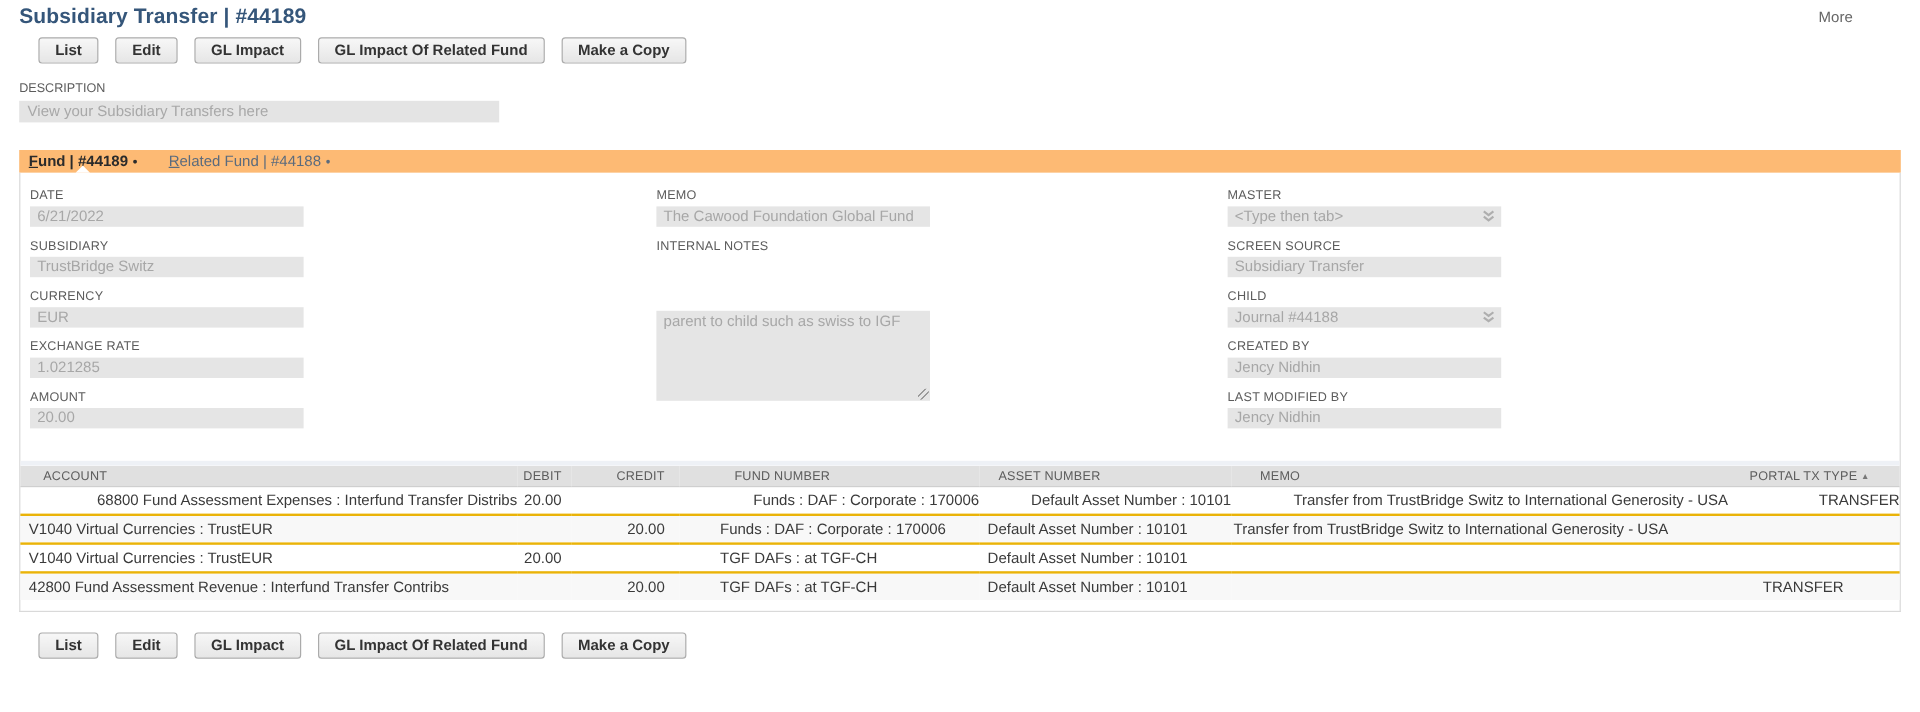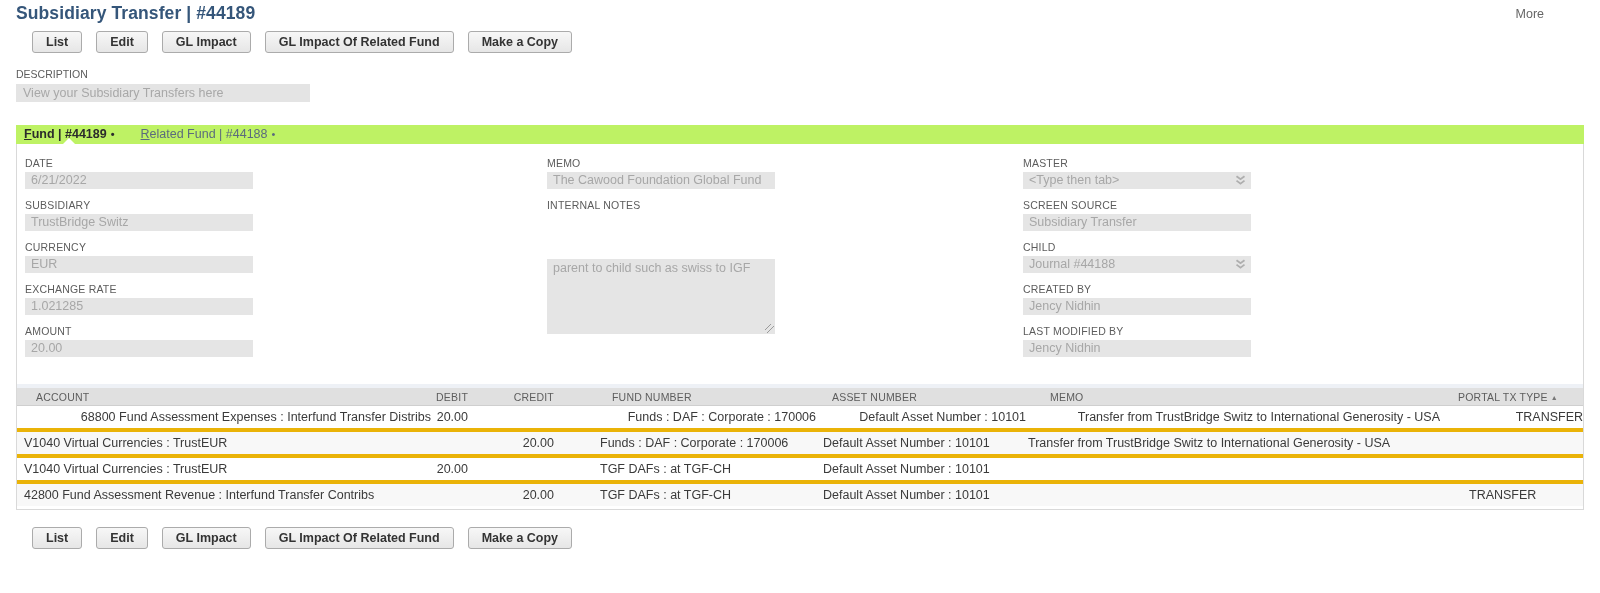--- a/index.html
+++ b/index.html
@@ -20,27 +20,27 @@
   .toolbar.top{top:31px;}
   .toolbar.bottom{top:527px;}
   .ns-btn{
     height:22px;padding:0 13px;
     font-family:"Liberation Sans",sans-serif;font-size:12.5px;font-weight:bold;color:#333;
     background:linear-gradient(#f7f7f7,#e6e6e6);
     border:1px solid #ababab;border-radius:3px;cursor:pointer;white-space:nowrap;
   }
   .desc-label{position:absolute;left:16px;top:68px;font-size:10.5px;color:#5c5c5c;}
   .desc-input{
-    position:absolute;left:16px;top:84px;width:294px;height:18px;box-sizing:border-box;
+    position:absolute;left:16px;top:84px;width:400px;height:18px;box-sizing:border-box;
     background:#e4e4e4;color:#a8a8a8;font-size:12.5px;line-height:18px;padding:0 7px;
     white-space:nowrap;overflow:hidden;
   }
   .tabbar{
     position:absolute;left:16px;top:125px;width:1568px;height:19px;box-sizing:border-box;
-    background:#bef264;display:flex;align-items:flex-start;padding-left:8px;
+    background:#fdba74;display:flex;align-items:flex-start;padding-left:8px;
   }
   .tab{
     position:relative;height:19px;line-height:19px;margin-right:26px;
     font-size:12.5px;color:#5b6b7d;cursor:pointer;white-space:nowrap;
   }
   .tab.active{color:#2b2b2b;font-weight:bold;}
   .tab .u{text-decoration:underline;}
   .tab .bullet{margin-left:4px;font-size:11px;}
   .tab.active::after{
     content:"";position:absolute;left:50%;margin-left:-6px;bottom:0;
@@ -76,21 +76,21 @@
     position:absolute;left:0;top:244px;width:1566px;
     border-collapse:collapse;table-layout:fixed;
   }
   table.gl th{
     background:#e0e0e0;height:17px;padding:0;
     font-size:10.5px;font-weight:normal;color:#5d5d5d;text-align:left;
     letter-spacing:.2px;white-space:nowrap;overflow:hidden;cursor:pointer;
   }
   table.gl td{
     height:22px;padding:0;font-size:12.5px;color:#3a3a3a;
-    border-top:4px solid #eab308;white-space:nowrap;overflow:hidden;
+    border-top:2px solid #eab308;white-space:nowrap;overflow:hidden;
   }
   table.gl tbody tr:nth-child(even){background:#f8f8f8;}
   table.gl tbody tr:first-child td{border-top:1px solid #cfcfcf;text-align:right;}
   table.gl th:nth-child(1){padding-left:19px;}
   table.gl td:nth-child(1){padding-left:7px;}
   table.gl th:nth-child(2),table.gl td:nth-child(2){text-align:right;padding-right:8px;}
   table.gl th:nth-child(3),table.gl td:nth-child(3){text-align:right;padding-right:12px;}
   table.gl th:nth-child(4){padding-left:46px;}
   table.gl td:nth-child(4){padding-left:34px;}
   table.gl th:nth-child(5){padding-left:16px;}

